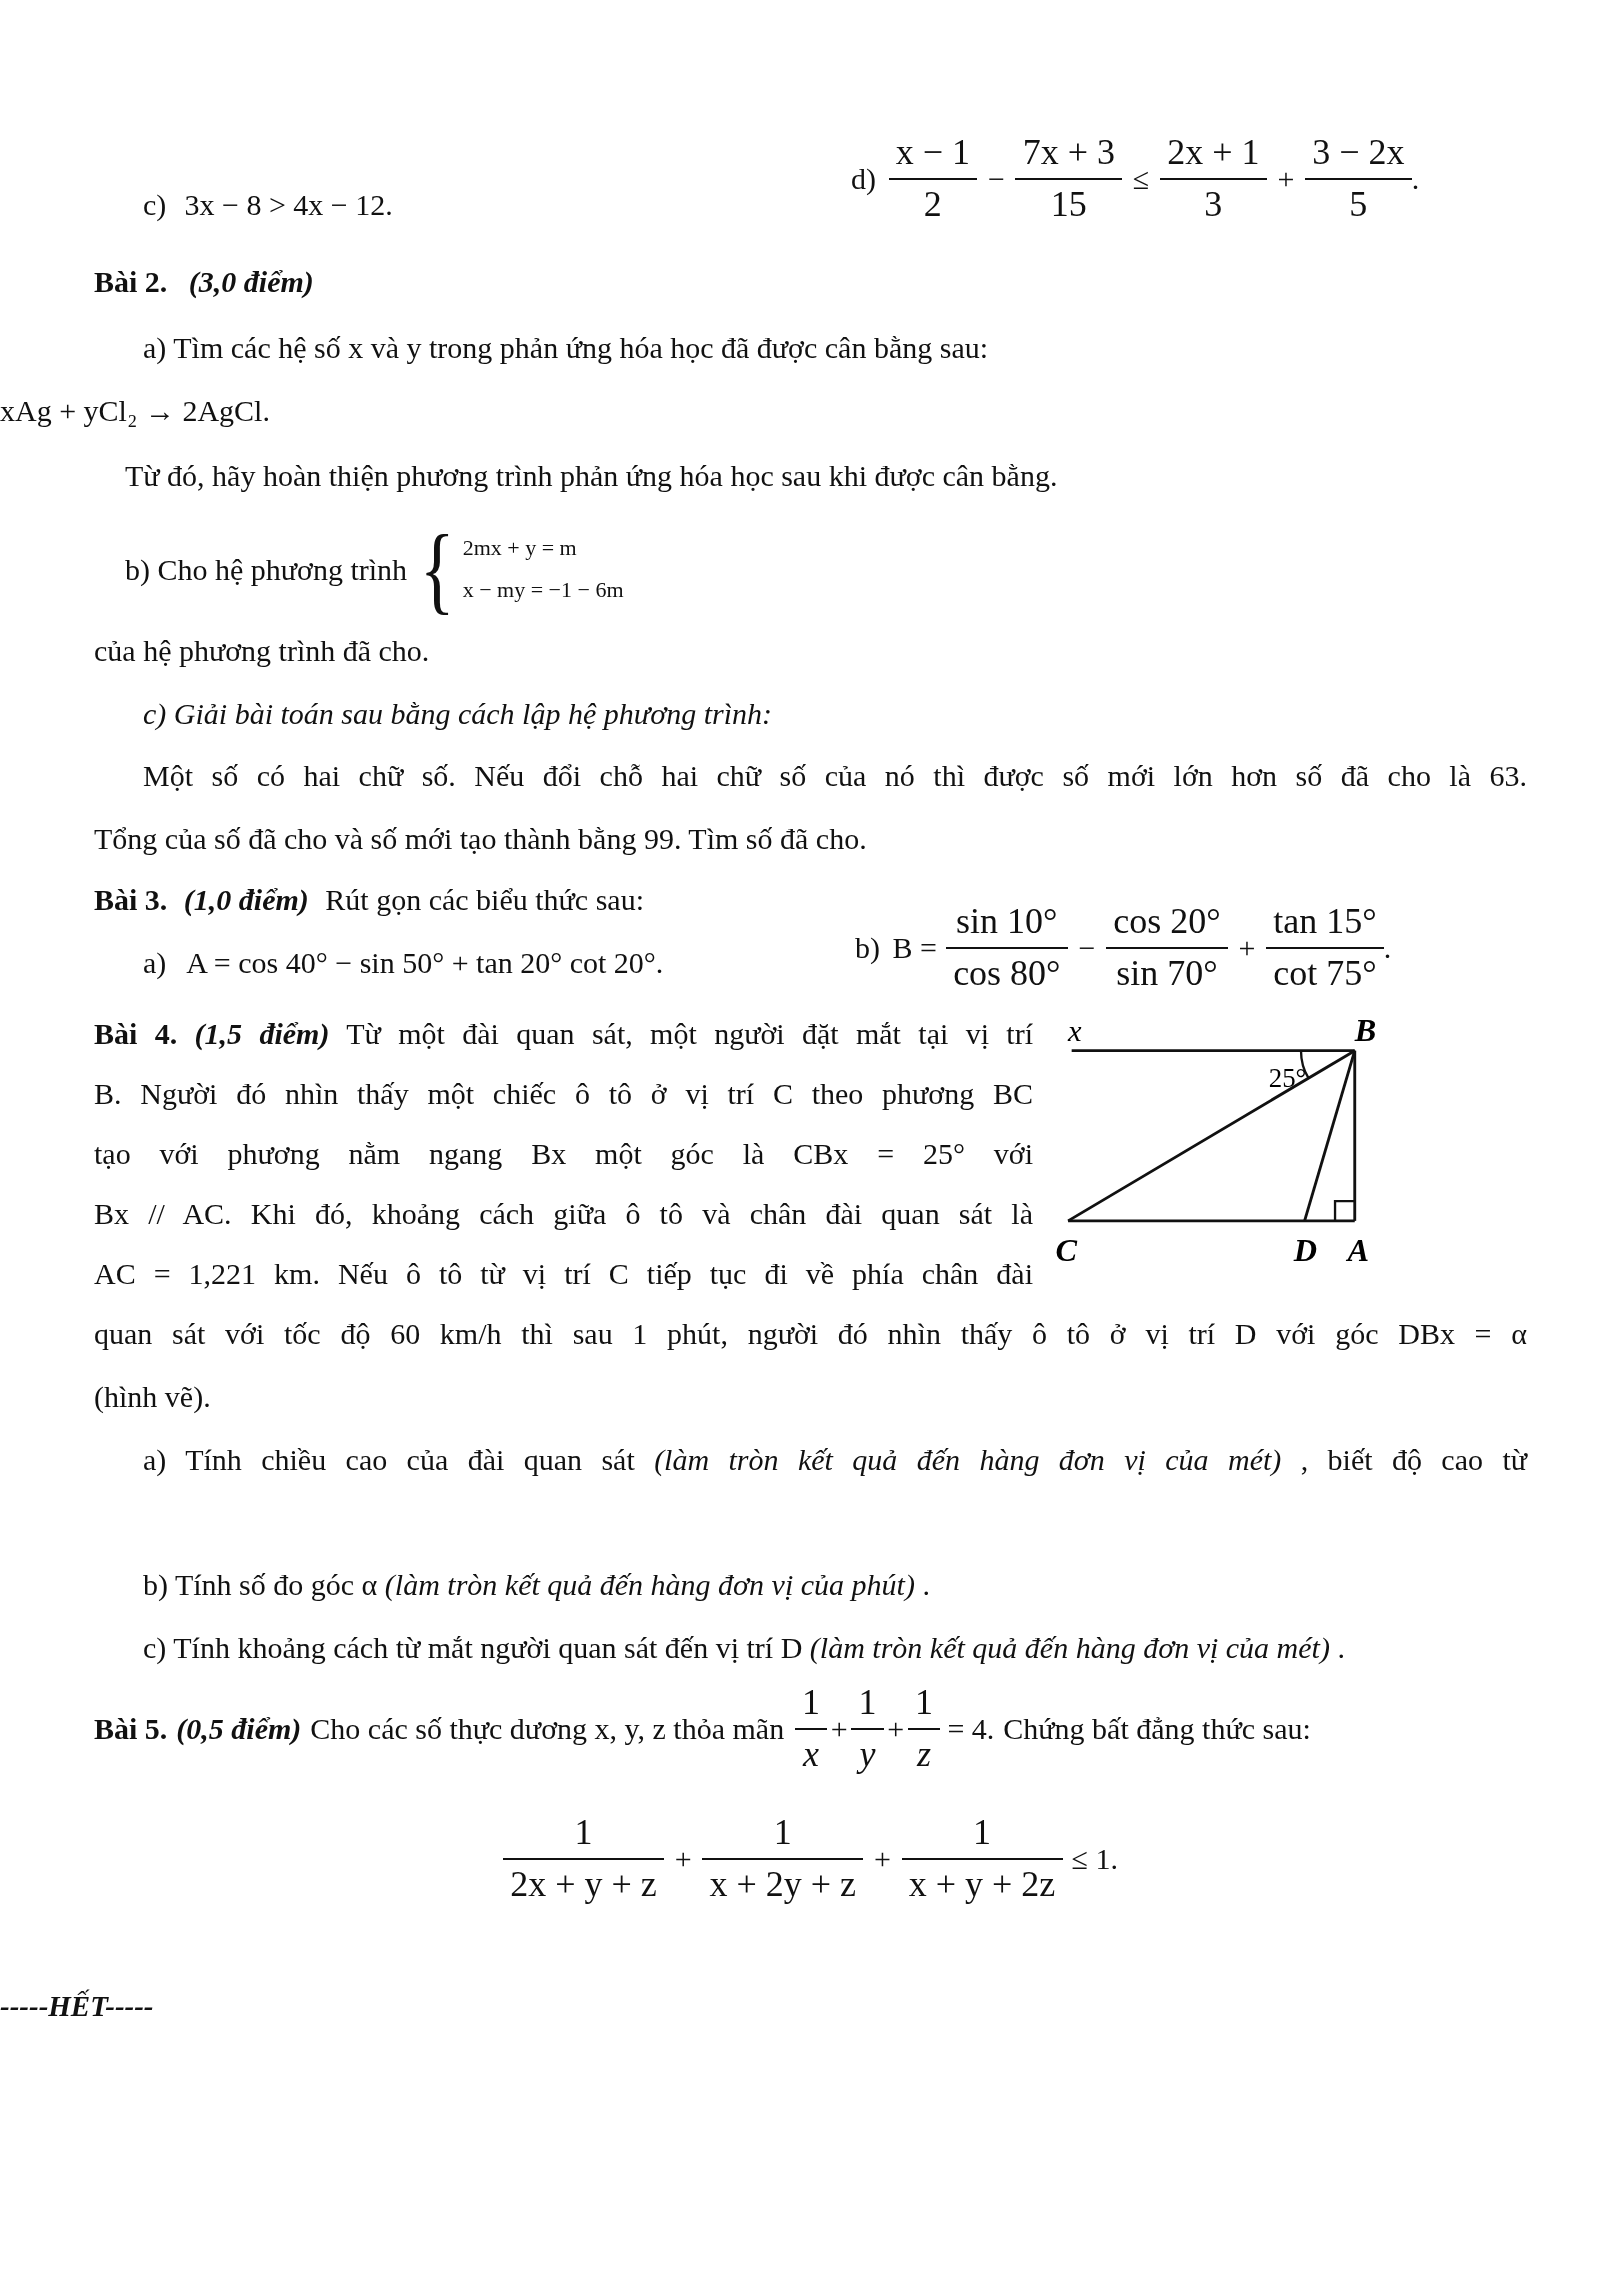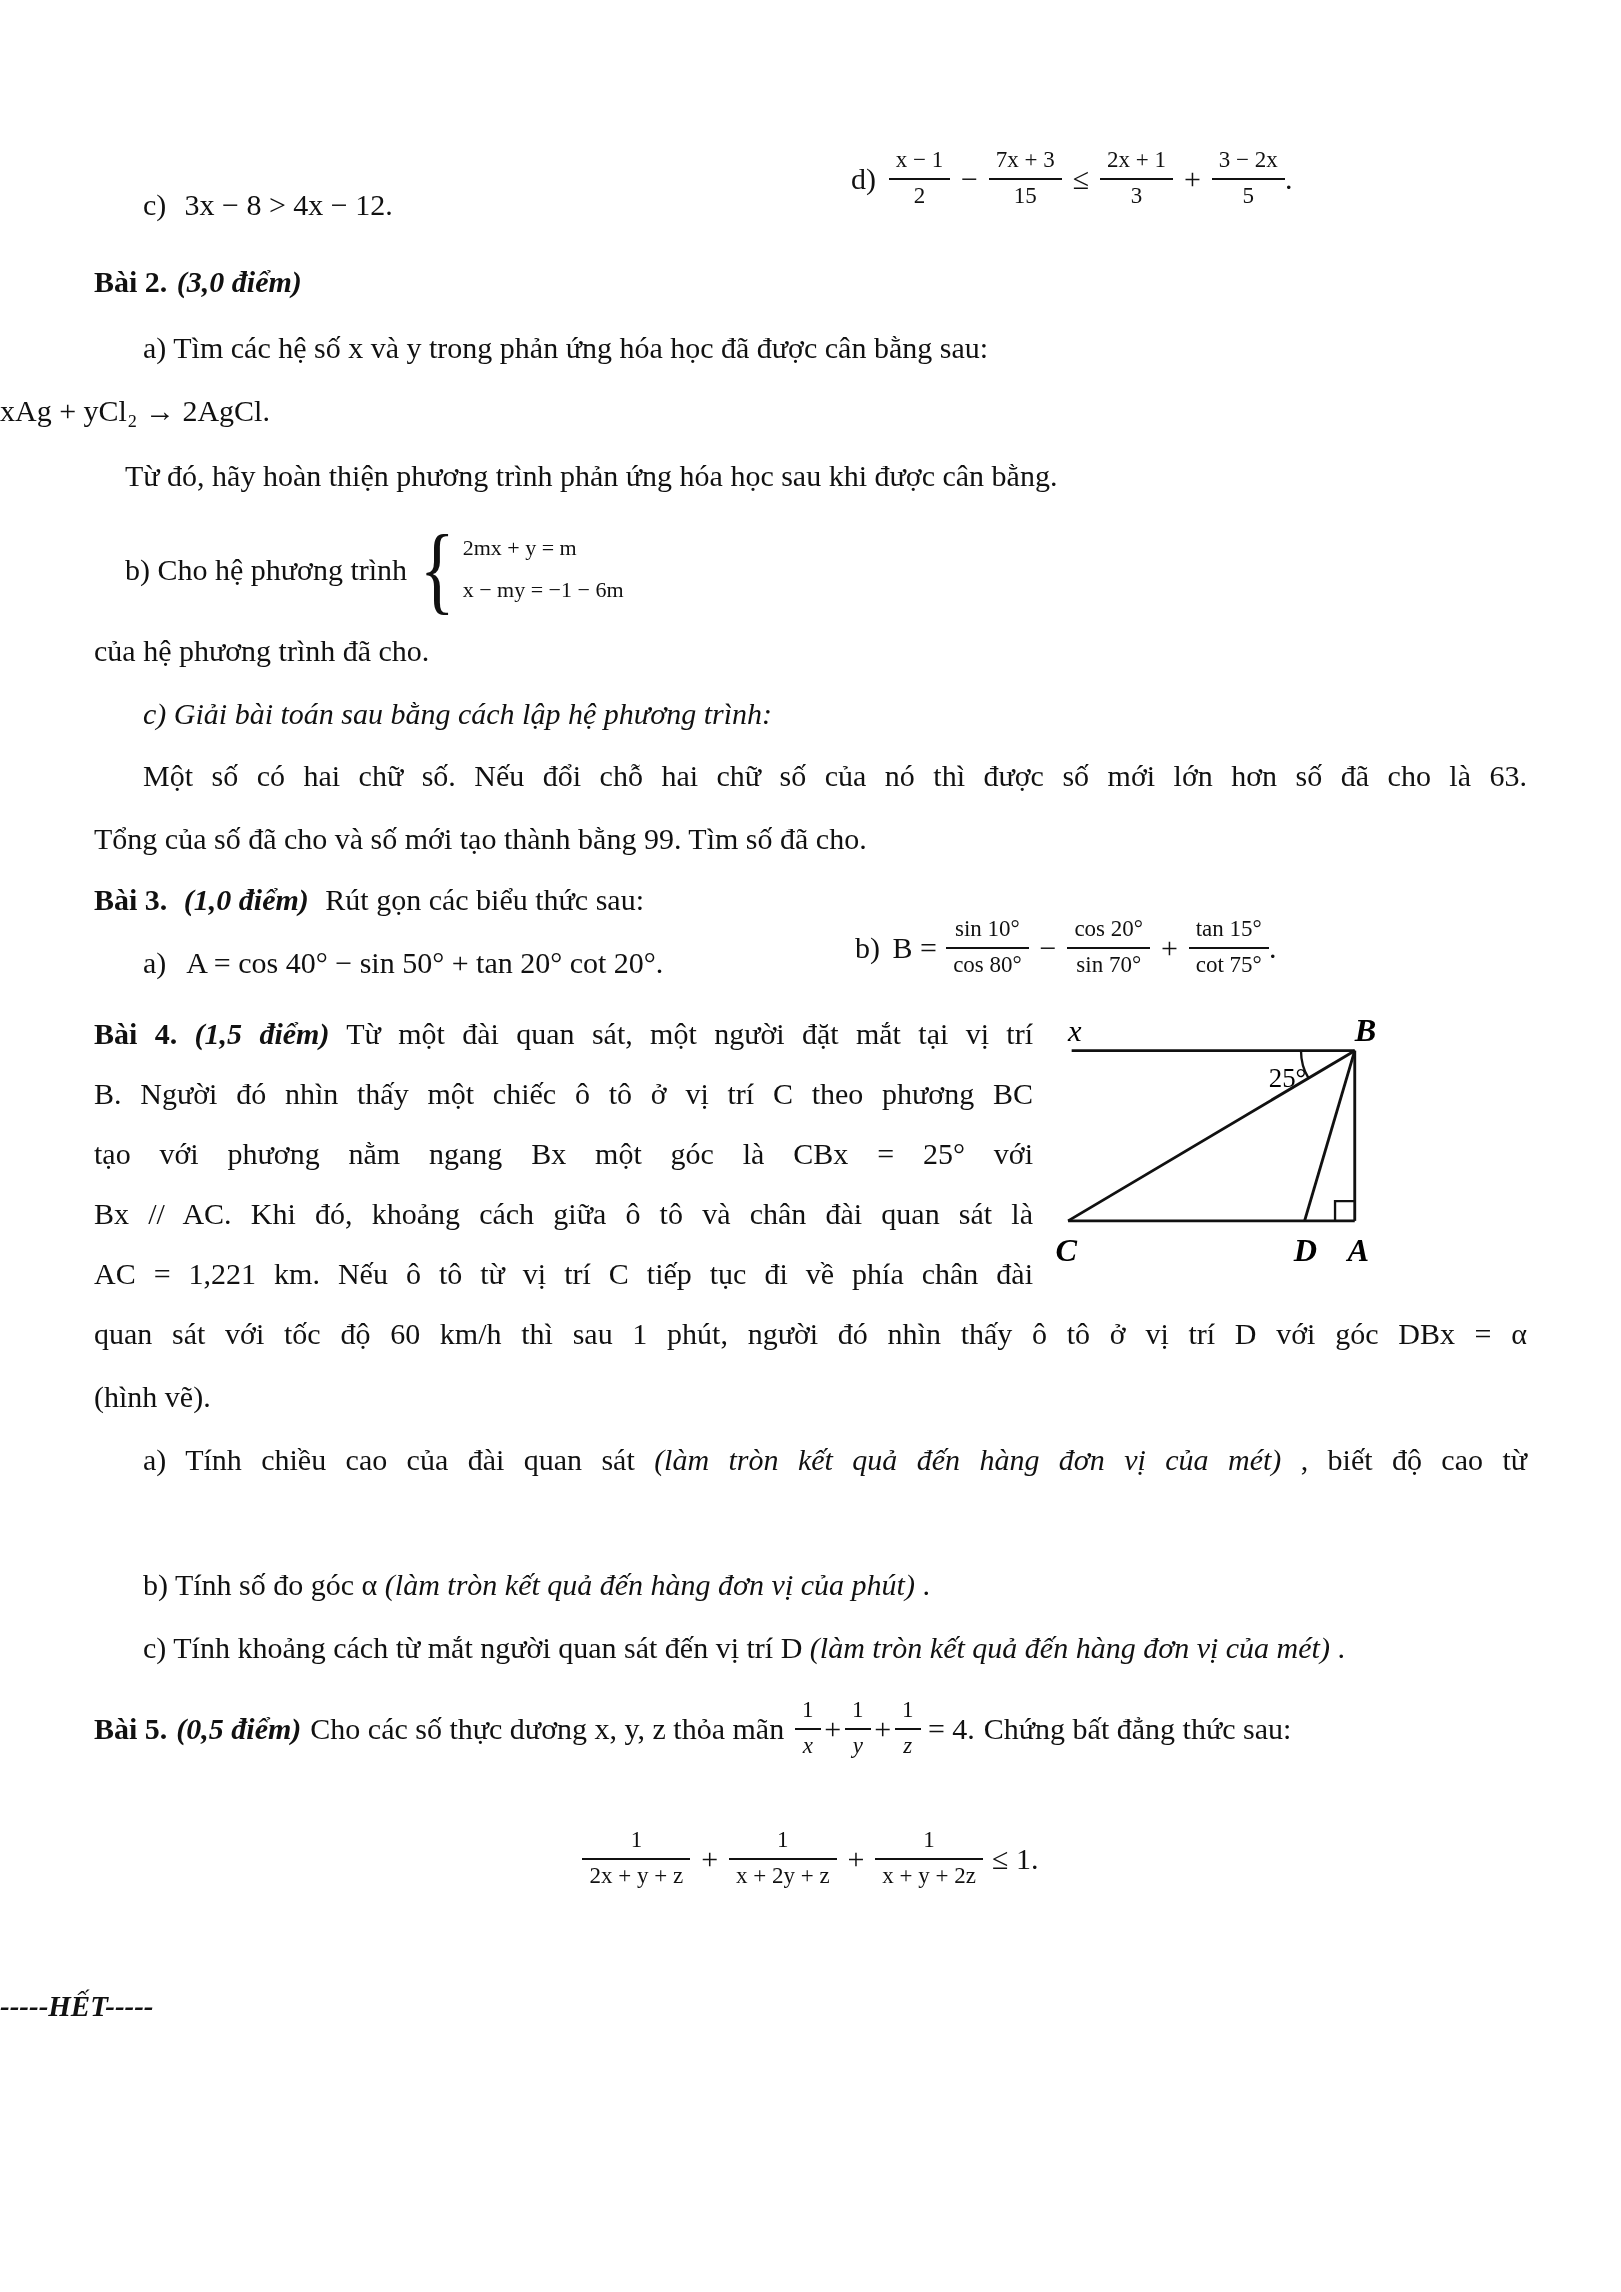--- a/index.html
+++ b/index.html
@@ -10,21 +10,21 @@
   }
   .abs{position:absolute;}
   .t{font-size:30px;line-height:47px;}
   .nw{white-space:nowrap;}
   .b{font-weight:bold;}
   .i{font-style:italic;}
   .bi{font-weight:bold;font-style:italic;}
   .jl{text-align:justify;text-align-last:justify;}
   .center{text-align:left;}
   .mrow{display:flex;align-items:center;}
-  .frac{display:inline-block;text-align:center;vertical-align:middle;font-size:23px;line-height:1.25;}
+  .frac{display:inline-block;text-align:center;vertical-align:middle;font-size:36px;line-height:1.25;}
   .frac .num{display:block;padding:0 7.2px 2.7px;}
   .frac .den{display:block;border-top:2.2px solid #111;padding:2.7px 7.2px 0;}
   .op{padding:0 10.7px;font-size:30px;}
   .sys{display:inline-flex;flex-direction:column;gap:16px;text-align:left;font-size:22px;}
   .brace{font-size:97px;line-height:1;font-weight:400;transform:scaleX(.75);margin-right:1.8px;}
   .lbl{margin-right:12.5px;}
   svg text{font-family:"Liberation Serif","DejaVu Serif",serif;}
 </style>
 </head>
 <body>
@@ -55,21 +55,21 @@
     <span class="op">+</span>
     <span class="frac">
       <span class="num">3 − 2x</span>
       <span class="den">5</span>
     </span>
     <span class="t">.</span>
   </div>
 
   <div class="abs t nw" style="top:258px;left:94px;">
     <span class="b">Bài 2.</span>
-    <span class="bi" style="margin-left:2px;">(3,0 điểm)</span>
+    <span class="bi" style="margin-left:14px;">(3,0 điểm)</span>
   </div>
 
   <div class="abs t nw" style="top:324px;left:143px;">a) Tìm các hệ số x và y trong phản ứng hóa học đã được cân bằng sau:</div>
 
   <div class="abs t center" style="top:387px;left:0;width:1621px;">xAg + yCl₂ → 2AgCl.</div>
 
   <div class="abs t nw" style="top:452px;left:125px;">Từ đó, hãy hoàn thiện phương trình phản ứng hóa học sau khi được cân bằng.</div>
 
   <div class="abs mrow" style="top:502px;left:125px;height:134px;">
     <span class="t">b) Cho hệ phương trình</span>

